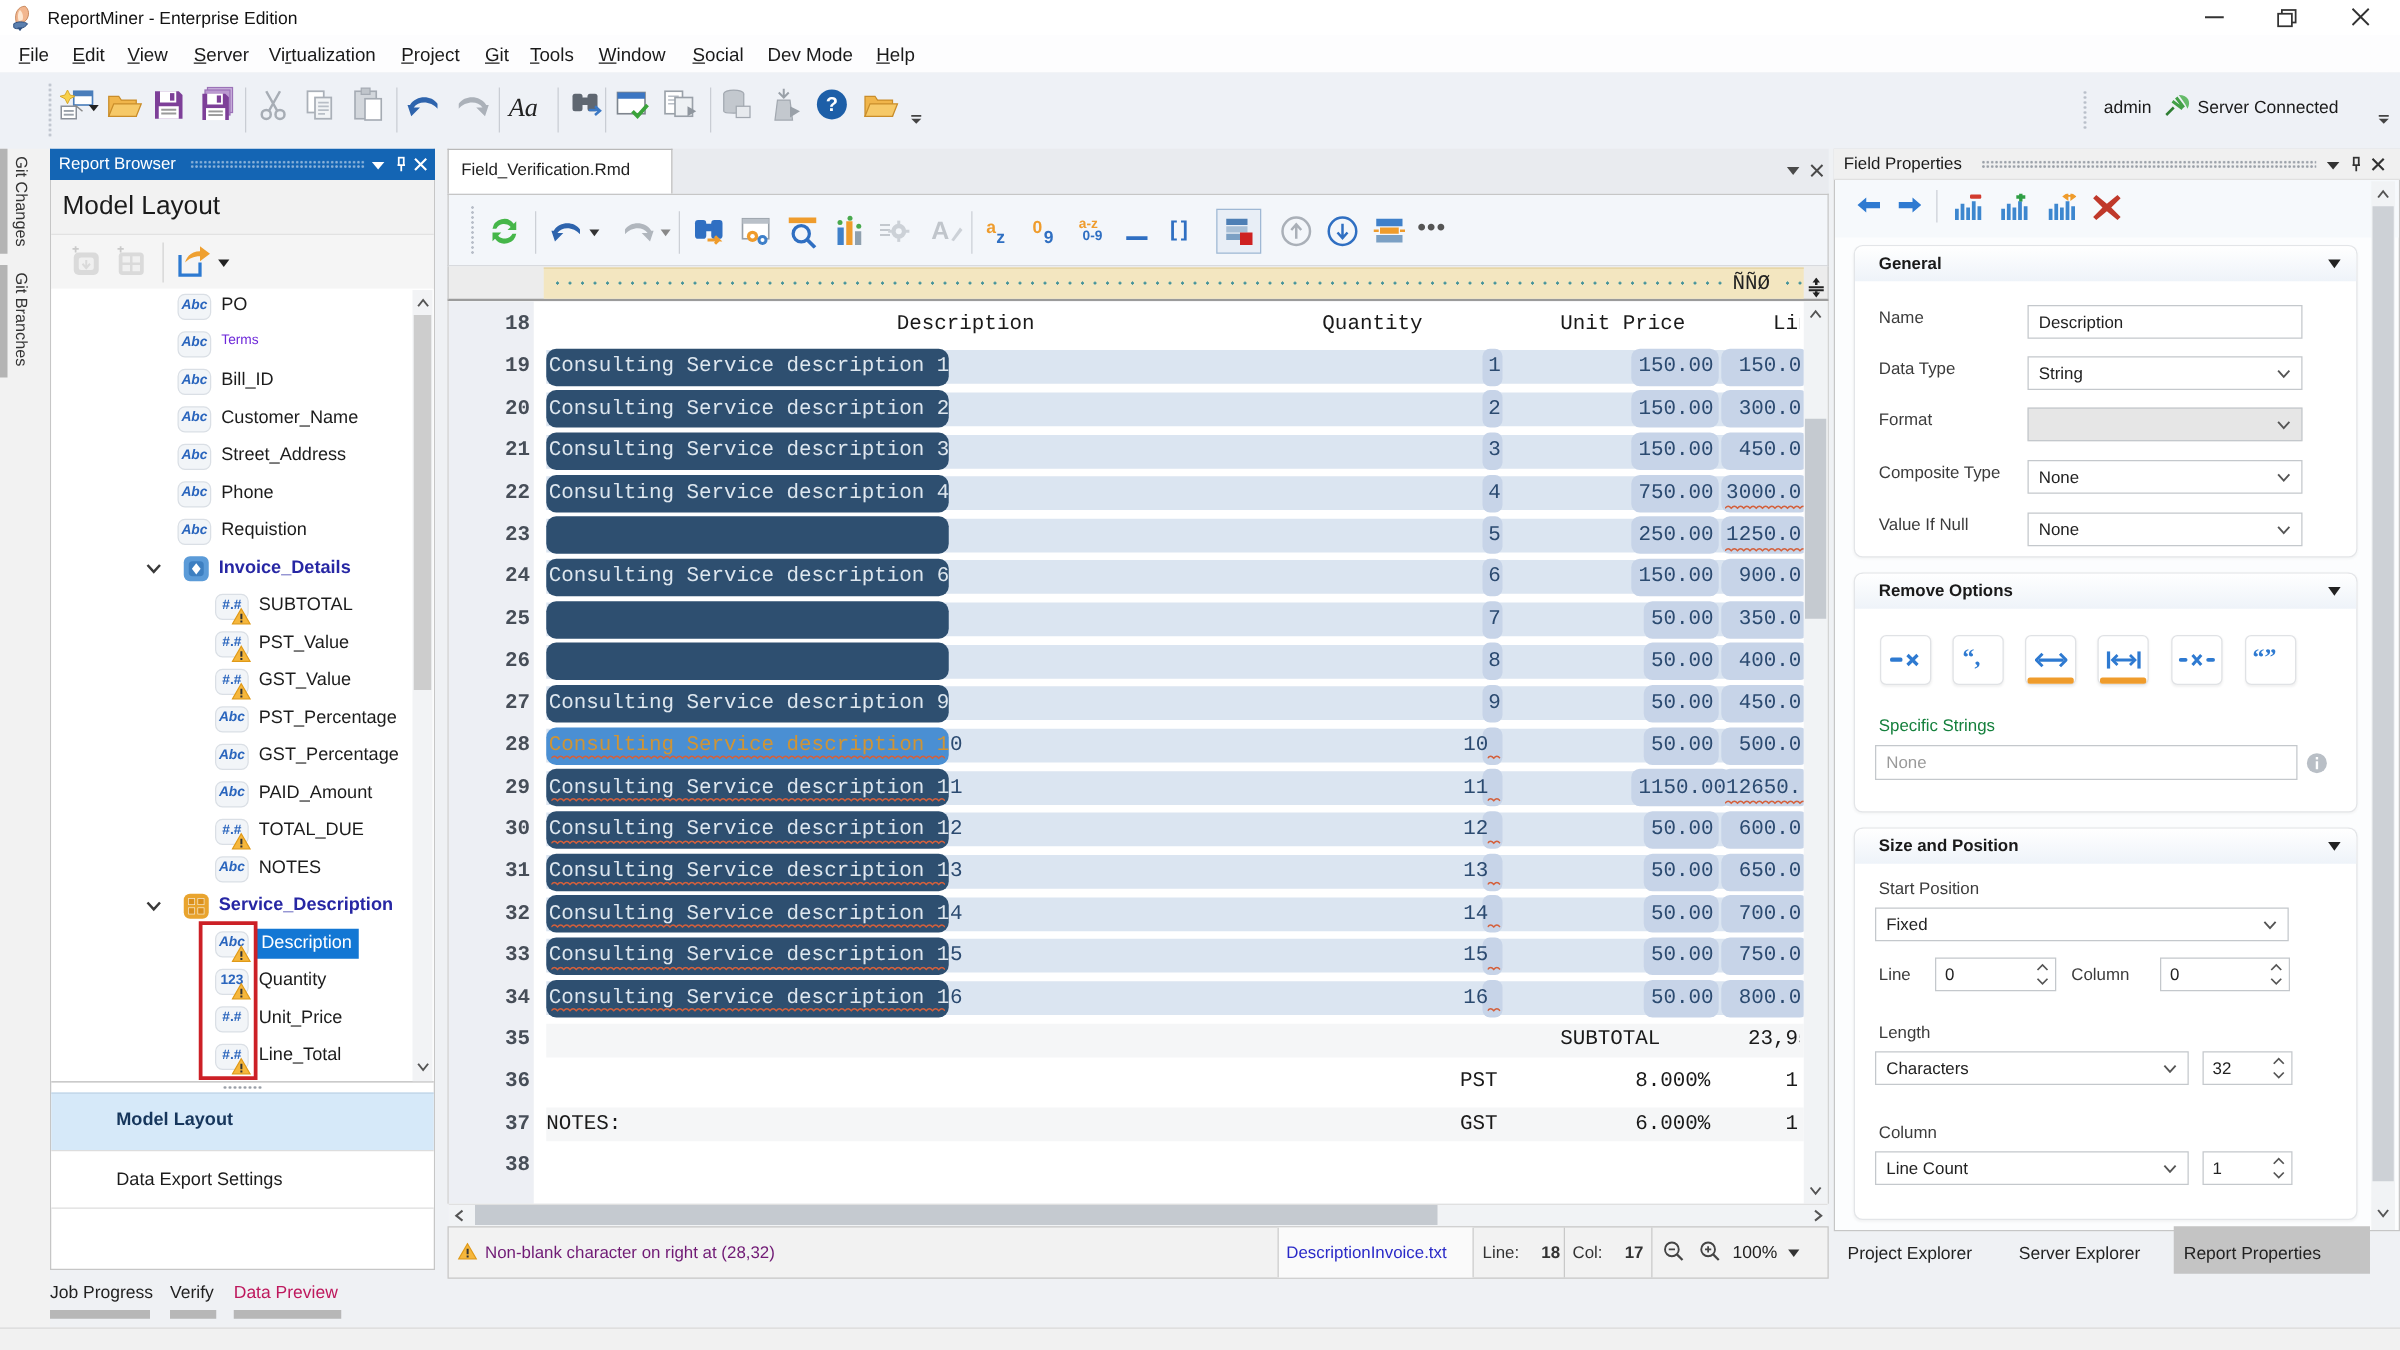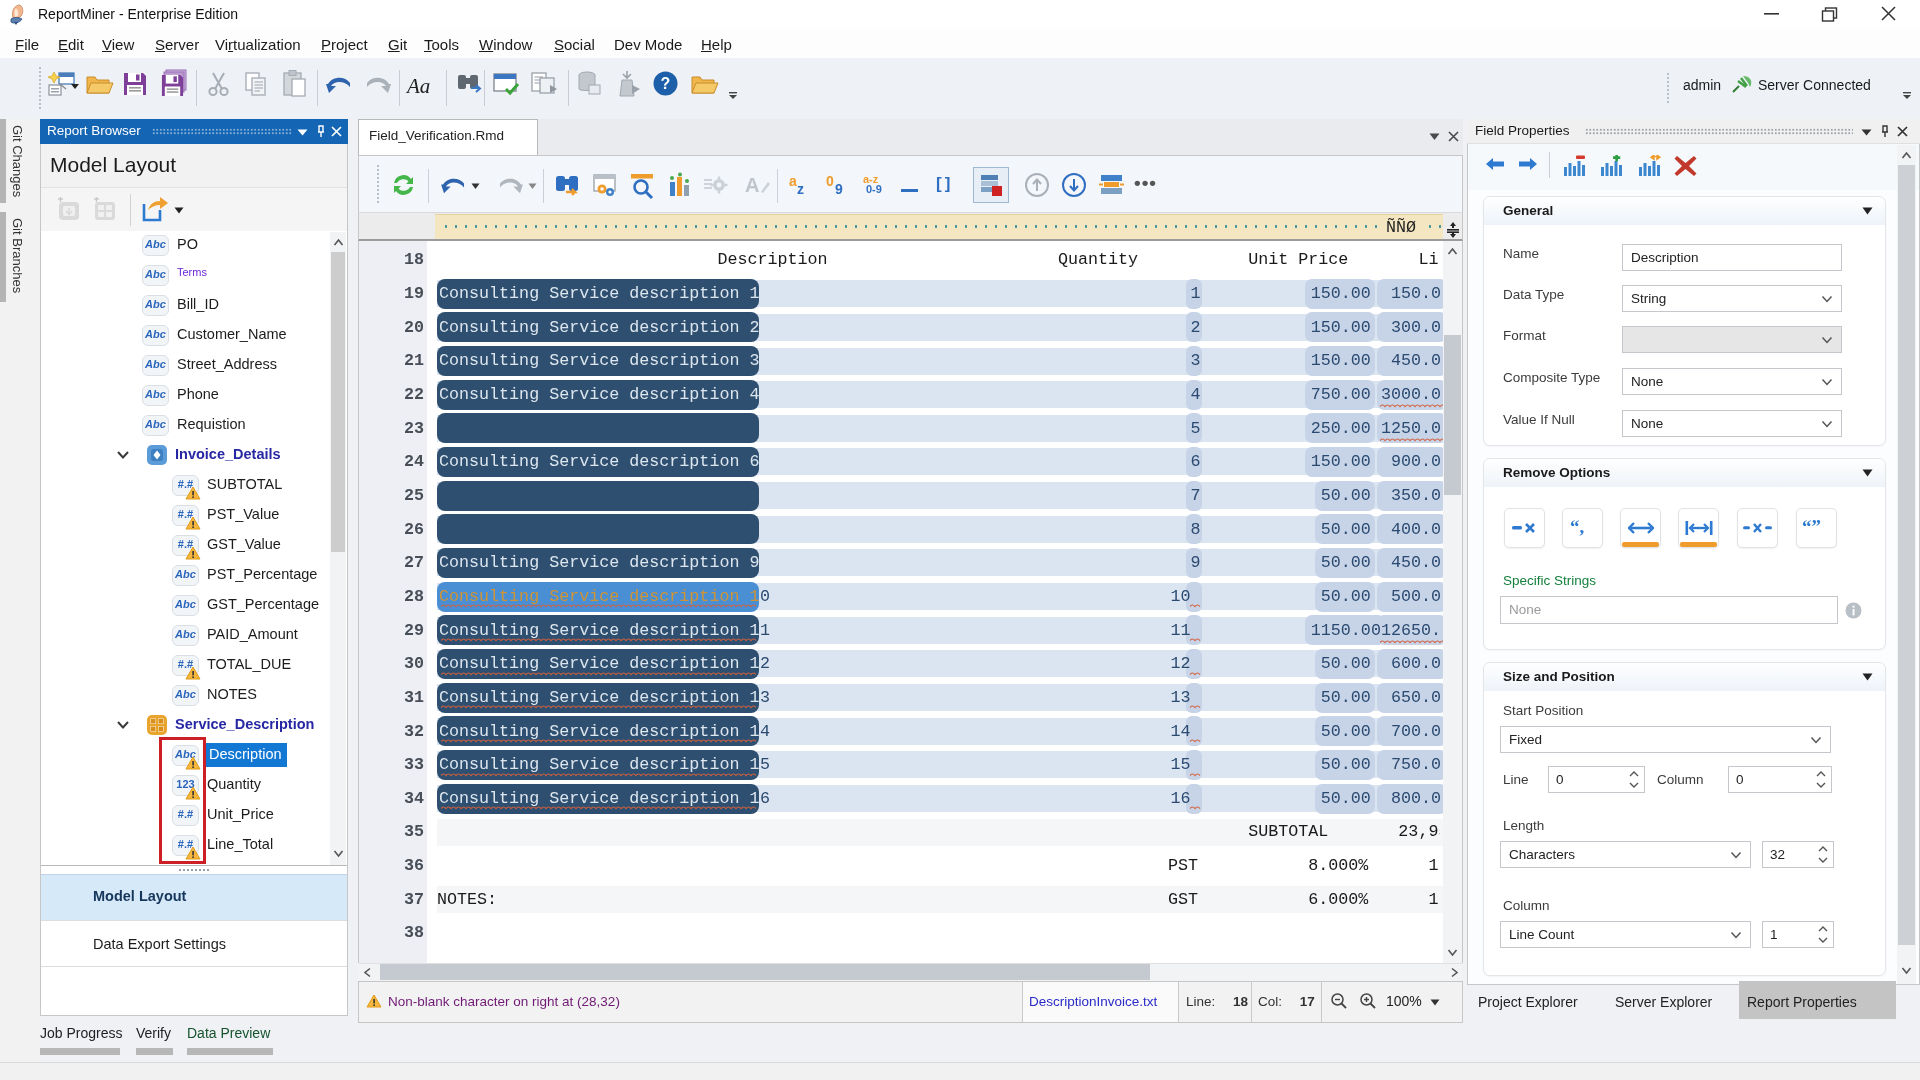--- a/index.html
+++ b/index.html
@@ -345,21 +345,21 @@
   </svg>
 <div class="abs" style="left:178px;top:868px;width:32px;height:4px;background-image:radial-gradient(circle,#9aa0a8 1px,transparent 1.2px);background-size:4px 4px"></div>
 <div class="abs" style="left:41px;top:874px;width:306px;height:46px;background:#d6e9f9;border-top:1px solid #c0d4e6"></div>
 <div class="abs" style="left:93px;top:888px;font-size:14.5px;font-weight:bold;color:#16365c">Model Layout</div>
 <div class="abs" style="left:41px;top:920px;width:306px;height:47px;background:#fff;border-top:1px solid #ddd;border-bottom:1px solid #ddd"></div>
 <div class="abs" style="left:93px;top:936px;font-size:14.5px;font-weight:normal;color:#1c1c1c">Data Export Settings</div>
 <div class="abs" style="left:40px;top:1025px;font-size:14px;color:#222">Job Progress</div>
 <div class="abs" style="left:40px;top:1048px;width:80px;height:7px;background:#b7b7b7"></div>
 <div class="abs" style="left:136px;top:1025px;font-size:14px;color:#222">Verify</div>
 <div class="abs" style="left:136px;top:1048px;width:37px;height:7px;background:#b7b7b7"></div>
-<div class="abs" style="left:187px;top:1025px;font-size:14px;color:#14532d">Data Preview</div>
+<div class="abs" style="left:187px;top:1025px;font-size:14px;color:#be185d">Data Preview</div>
 <div class="abs" style="left:187px;top:1048px;width:86px;height:7px;background:#b7b7b7"></div>
 <div class="abs" style="left:358px;top:119px;width:1105px;height:36px;background:#e9ebef"></div>
 <div class="abs" style="left:358px;top:119px;width:180px;height:36px;background:#fff;border:1px solid #b9b9b9;border-bottom:none"></div>
 <div class="abs" style="left:369px;top:128px;font-size:13.5px;color:#222">Field_Verification.Rmd</div>
 <svg class="abs" style="left:1429px;top:133px" width="11" height="8">
     <path d="M0.5 0.5 L10.5 0.5 L5.5 7 Z" fill="#4a4a4a"></path>
   </svg>
 <svg class="abs" style="left:1448px;top:131px" width="11" height="11">
     <path d="M1 1 L10 10 M10 1 L1 10" stroke="#4a4a4a" stroke-width="1.6"></path>
   </svg>

